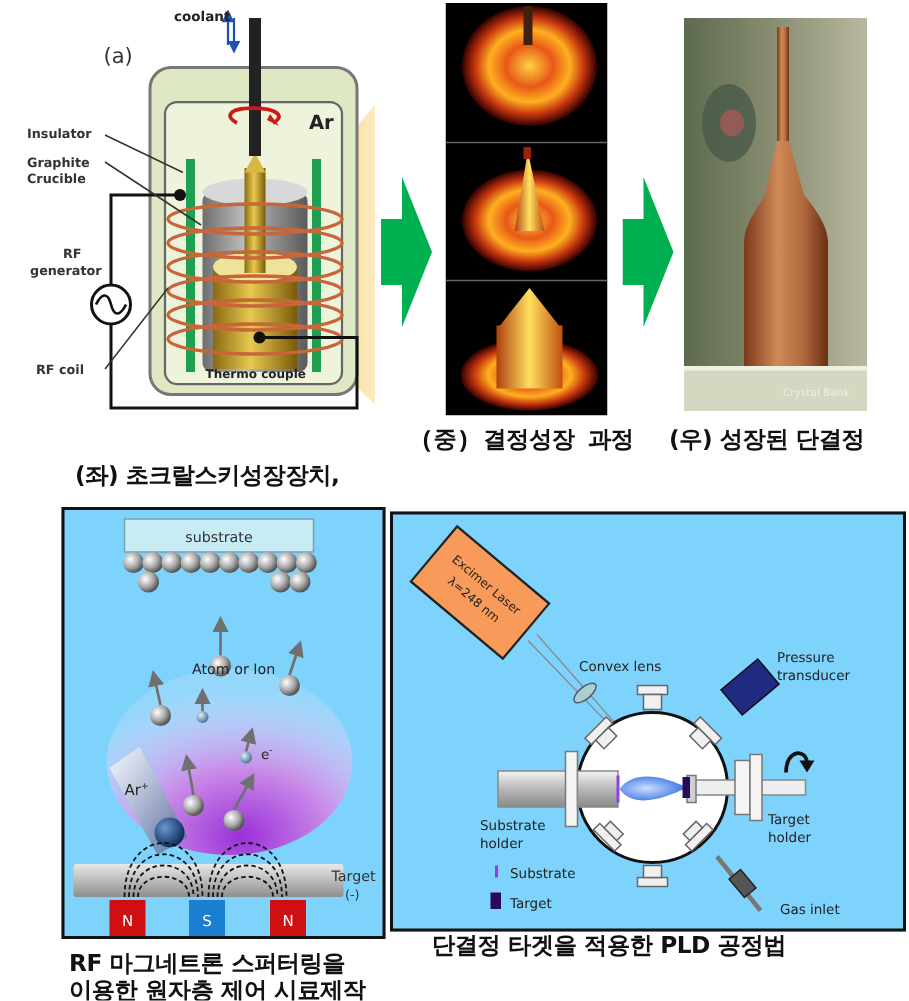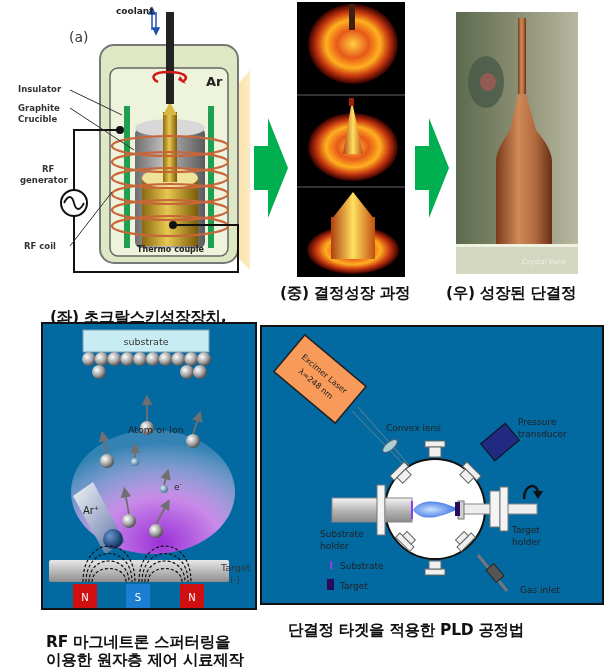--- a/index.html
+++ b/index.html
@@ -1,20 +1,20 @@
 <!DOCTYPE html>
 <html><head>
 <meta charset="utf-8">
 <style>
   html, body { margin: 0; padding: 0; background: #ffffff; }
   body { width: 606px; height: 667px; position: relative; overflow: hidden; font-family: "DejaVu Sans", sans-serif; }
   .abs { position: absolute; }
   svg text { font-family: "DejaVu Sans", sans-serif; }
   .caption { position: absolute; font-weight: bold; color: #111; font-size: 15.5px; white-space: nowrap; letter-spacing: -0.3px; }
-  .panel-box { position: absolute; border: 2px solid #111; box-sizing: border-box; background: #0369a1; }
+  .panel-box { position: absolute; border: 2px solid #111; box-sizing: border-box; background: #7dd3fc; margin-top: 16px; }
 </style>
 </head>
 <body>
 
 <svg class="abs" style="left:0;top:0" width="250" height="280" viewBox="0 0 250 280">
   <defs>
     <linearGradient id="cruGrad" x1="0" x2="1">
       <stop offset="0" stop-color="#6e6e6e"></stop>
         <stop offset="0.4" stop-color="#bdbdbd"></stop>
         <stop offset="1" stop-color="#5a5a5a"></stop>
@@ -150,21 +150,21 @@
   <ellipse cx="30" cy="70" rx="18" ry="26" fill="#4a5a48" opacity="0.8"></ellipse>
   <ellipse cx="32" cy="70" rx="8" ry="9" fill="#b05858" opacity="0.7"></ellipse>
   <rect x="0" y="232" width="122" height="30" fill="#d4d8c0"></rect>
   <rect x="0" y="232" width="122" height="3" fill="#eef0e0"></rect>
   <rect x="62" y="6" width="8" height="80" fill="url(#copper)"></rect>
   <path d="M62,82 L70,82 L80,118 C90,130 96,140 96,150 L96,232 L40,232 L40,150 C40,138 48,128 54,118 Z" fill="url(#copper)"></path>
   <text x="66" y="252" font-size="7" fill="#f4f4ea" opacity="0.8">Crystal Bank</text>
 </svg>
 
 <div class="caption" style="left:50px;top:283px;margin-top:24px;">(좌) 초크랄스키성장장치,</div>
-<div class="caption" style="left:280px;top:283px;">(중) 결정성장 과정</div>
+<div class="caption" style="left:280px;top:283px;font-family:Liberation Mono, monospace;">(중) 결정성장 과정</div>
 <div class="caption" style="left:446px;top:283px;">(우) 성장된 단결정</div>
 
 <div class="panel-box" style="left:41px;top:322px;width:216px;height:288px;">
   <svg width="212" height="284" viewBox="0 0 212 284" style="display:block">
     <defs>
       <radialGradient id="plasma" cx="0.55" cy="0.9" r="0.8">
         <stop offset="0" stop-color="#9b30d8"></stop>
           <stop offset="0.45" stop-color="#c98ae8"></stop>
           <stop offset="1" stop-color="#f4e8fb" stop-opacity="0.2"></stop>
       </radialGradient>

